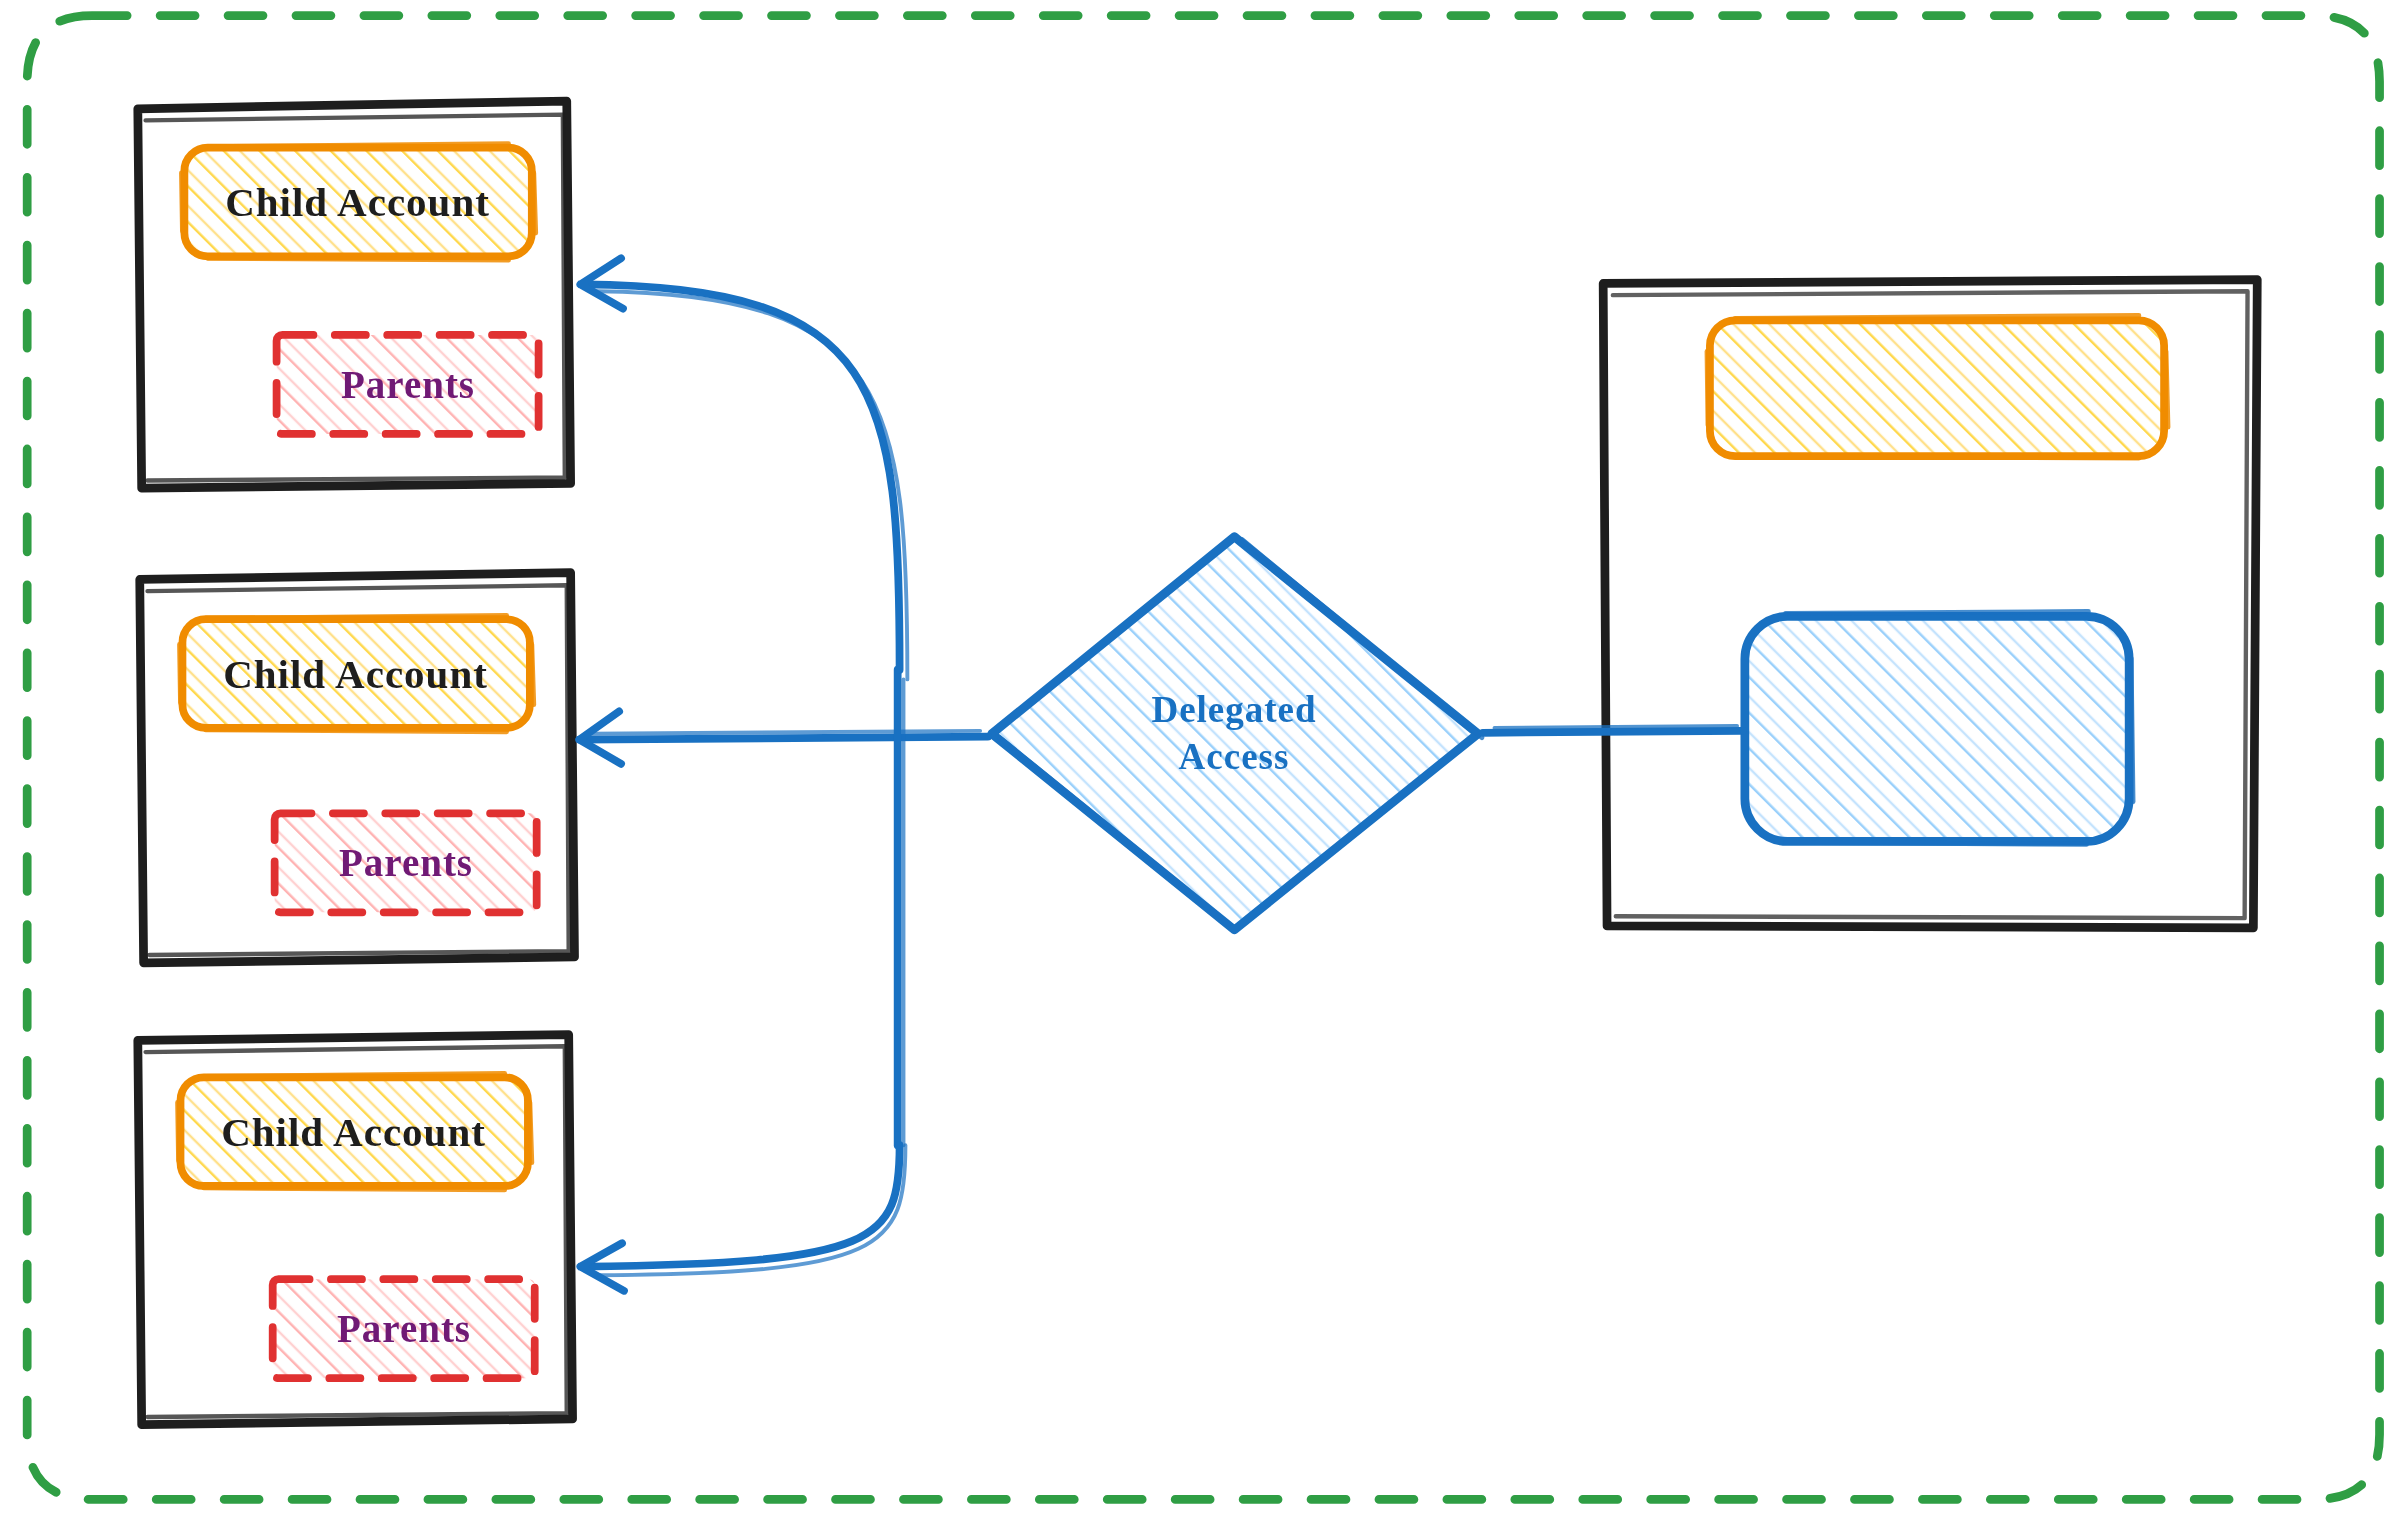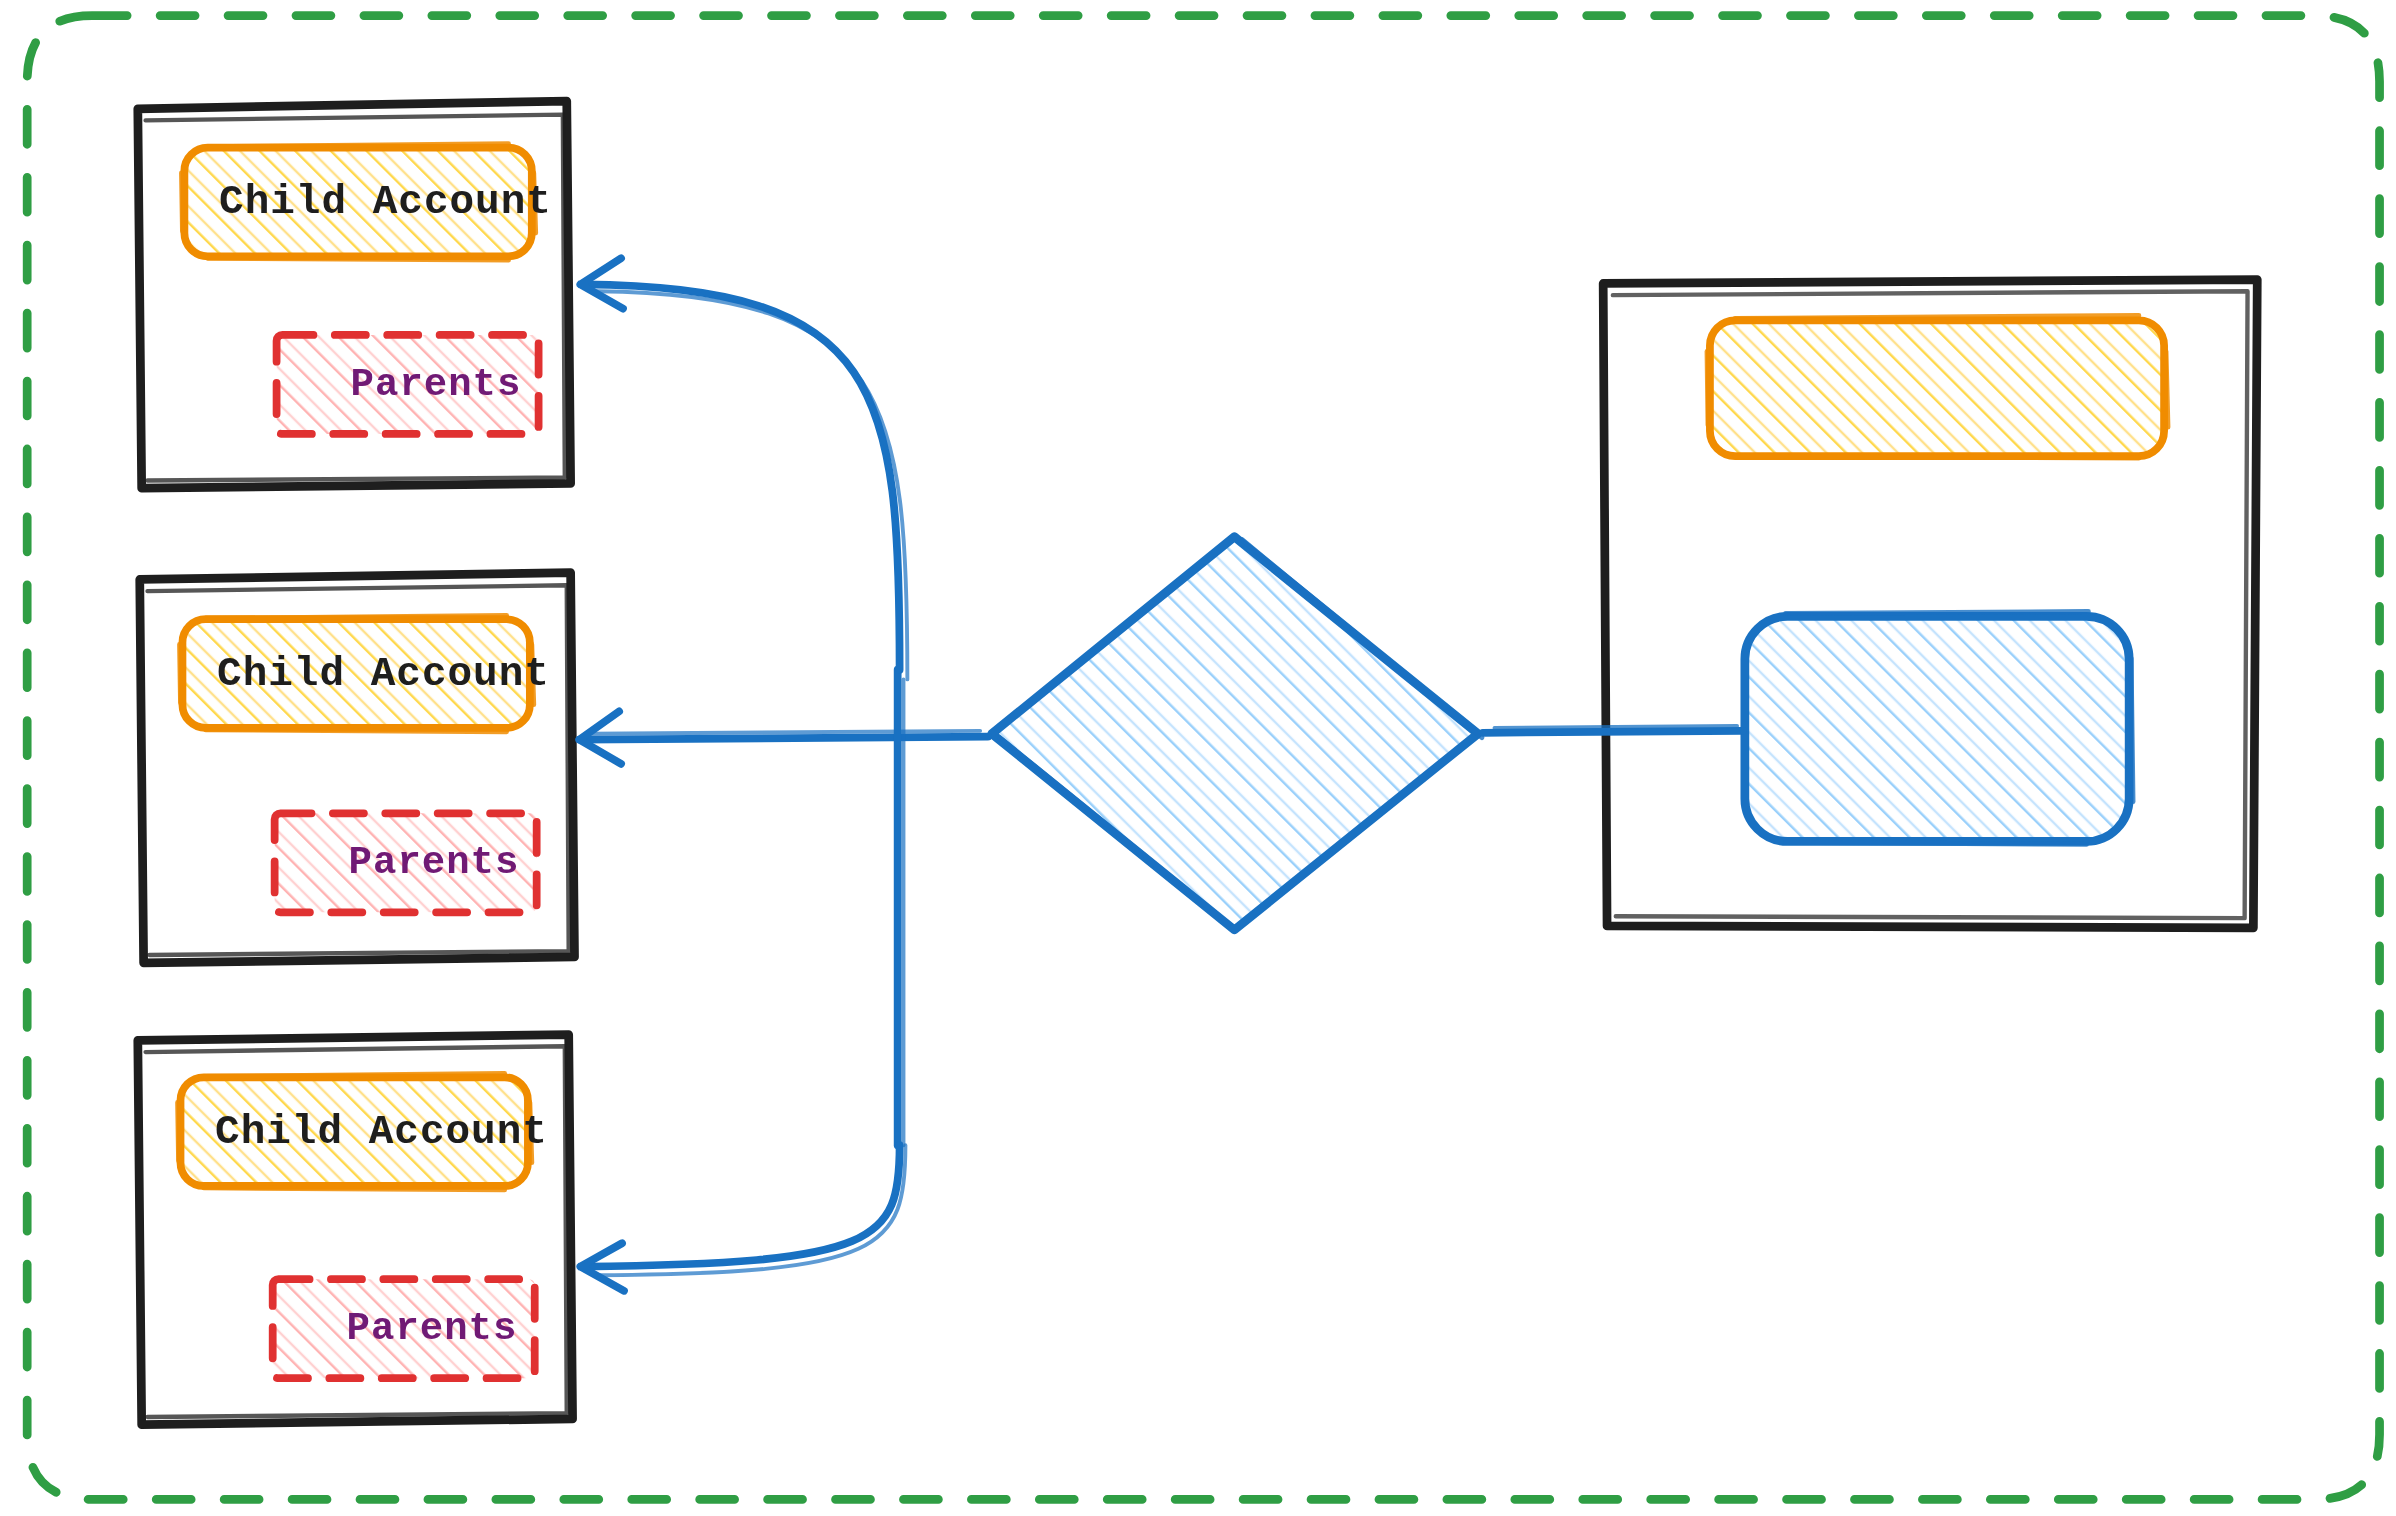--- a/index.html
+++ b/index.html
@@ -5,25 +5,24 @@
 <style>
   html,body{margin:0;padding:0;background:#ffffff;}
   body{width:2397px;height:1517px;overflow:hidden;
        font-family:"DejaVu Sans", sans-serif;}
   #stage{position:relative;width:2397px;height:1517px;background:#fff;}
   #stage svg{position:absolute;left:0;top:0;width:2397px;height:1517px;}
   .lbl{
     position:absolute;
     display:flex;align-items:center;justify-content:center;
     text-align:right;
-    font-family:Liberation Mono, monospace;
+    font-family:Liberation Serif, serif;
     white-space:pre;
     pointer-events:none;
     letter-spacing:1px;
-    margin-left:28px;
   }
   .lbl-dark{color:#1e1e1e;}
   .lbl-red{color:#701a75;}
   .lbl-blue{color:#1971c2;}
 </style>
 </head>
 <body>
 
 <div id="stage">
 
@@ -138,15 +137,19 @@
   <div class="lbl lbl-red" style="left:277px;top:335px;width:262px;height:99px;font-size:39px;font-weight:700;">Parents</div>
 
   <div class="lbl lbl-dark" style="left:182px;top:619px;width:347px;height:109px;font-size:41px;font-weight:700;">Child Account</div>
   <div class="lbl lbl-red" style="left:275px;top:813px;width:262px;height:99px;font-size:39px;font-weight:700;">Parents</div>
 
   <div class="lbl lbl-dark" style="left:180px;top:1077px;width:347px;height:109px;font-size:41px;font-weight:700;">Child Account</div>
   <div class="lbl lbl-red" style="left:273px;top:1279px;width:262px;height:99px;font-size:39px;font-weight:700;">Parents</div>
 
 
 
+  <div class="lbl lbl-blue" style="left:1064px;top:679px;width:340px;height:109px;flex-direction:column;font-size:37px;font-weight:700;line-height:1.25;">
+    <span>Delegated</span>
+    <span>Access</span>
+  </div>
 
 </div>
 
 
 </body></html>

